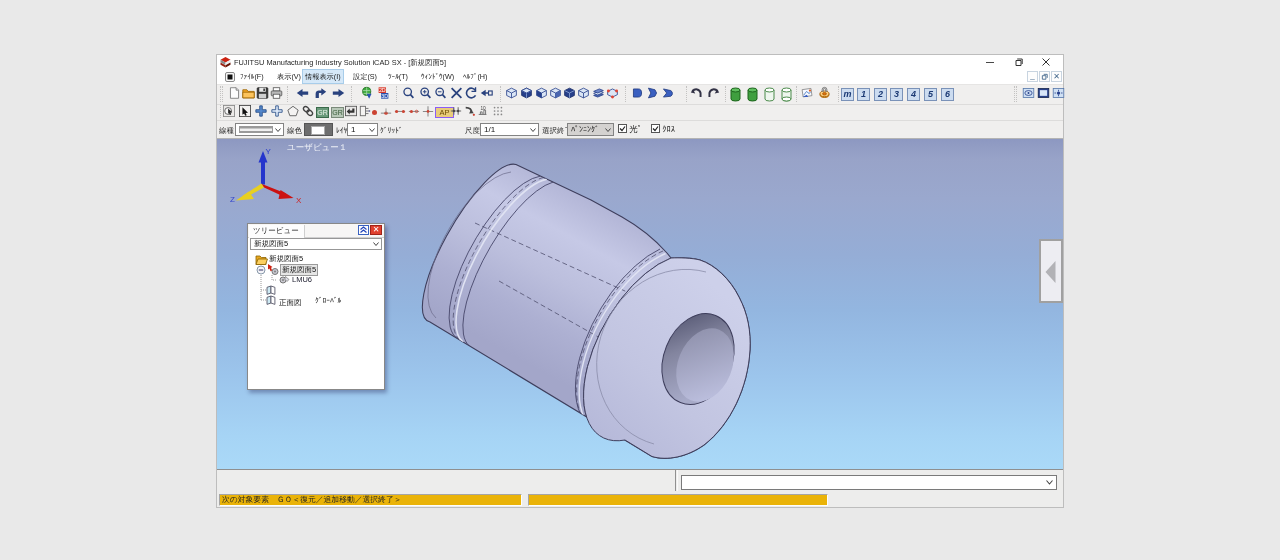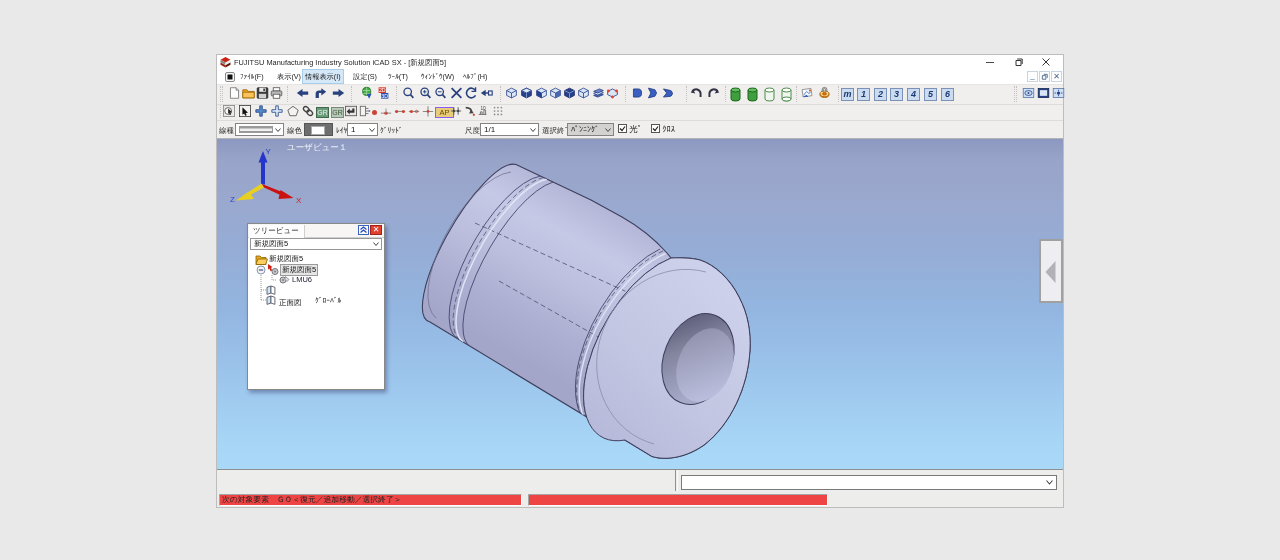--- a/index.html
+++ b/index.html
@@ -30,21 +30,21 @@
 #tp_up{left:110px;top:1px;width:11px;height:10px;background:#fdfdfd;border:1px solid #3a62c0;box-sizing:border-box;font-size:0;line-height:0;overflow:hidden;}
 #tp_close{left:122px;top:1px;width:12px;height:10px;background:#e0402e;border:1px solid #a02218;box-sizing:border-box;color:#fff;font-size:8px;line-height:8px;text-align:center;}
 #tp_combo{left:2px;top:14px;width:132px;height:12px;background:#fff;border:1px solid #979797;box-sizing:border-box;font-size:7.5px;color:#111;line-height:10px;padding-left:3px;}
 #tp_tree{left:2px;top:27px;width:132px;height:136px;background:#fff;font-size:7.5px;color:#111;}
 .titem{position:absolute;white-space:nowrap;line-height:10px;}
 #rtab{left:822px;top:100px;width:24px;height:64px;background:#ededf2;border:2px solid #a0a0a0;box-sizing:border-box;}
 #bottombar{left:0;top:414px;width:846px;height:22px;background:#ededec;border-top:1px solid #8f8f8f;box-sizing:border-box;}
 #bb_div{left:458px;top:0px;width:1px;height:21px;border-left:1px solid #909090;border-right:1px solid #fafafa;}
 #bb_combo{left:464px;top:5px;width:376px;height:15px;background:#fff;border:1px solid #7a7a7a;box-sizing:border-box;}
 #statusbar{left:0;top:436px;width:846px;height:16px;background:#ededec;}
-.sseg{top:3px;height:12px;background:#ef4444;border:1px solid;border-color:#a5a5a5 #fdfdfd #fdfdfd #a5a5a5;box-sizing:border-box;font-size:7.8px;color:#222;line-height:10px;padding-left:2px;white-space:nowrap;}
+.sseg{top:3px;height:12px;background:#eab308;border:1px solid;border-color:#a5a5a5 #fdfdfd #fdfdfd #a5a5a5;box-sizing:border-box;font-size:7.8px;color:#222;line-height:10px;padding-left:2px;white-space:nowrap;}
 </style>
 </head>
 <body>
 <div id="win">
 
   <div class="abs" id="titlebar"></div>
   <svg class="abs" style="left:3px;top:2px" width="11" height="11" viewBox="0 0 11 11">
     <polygon points="5.5,0 10.5,2.8 5.5,5.6 0.5,2.8" fill="#cc2211"></polygon>
     <polygon points="0.5,2.8 5.5,5.6 5.5,8 0.5,5.2" fill="#8a8a8a"></polygon>
     <polygon points="10.5,2.8 5.5,5.6 5.5,8 10.5,5.2" fill="#eeeeee"></polygon>

